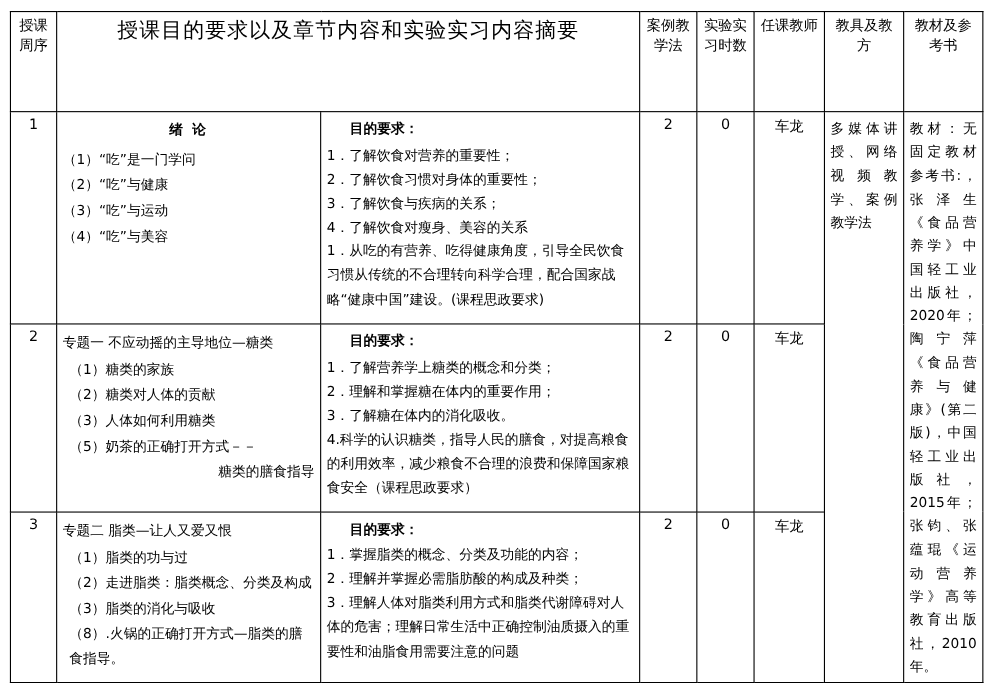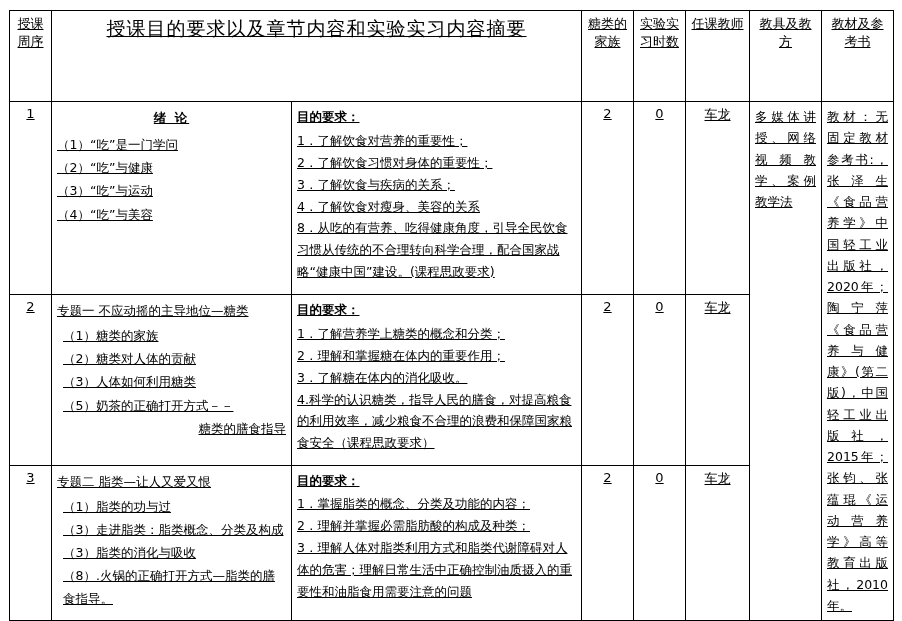--- a/index.html
+++ b/index.html
@@ -13,21 +13,20 @@
     font-family: "DejaVu Sans", "Liberation Sans", sans-serif;
     color: #000000;
     overflow: hidden;
   }
   .page {
     position: relative;
     width: 902px;
     height: 613px;
     box-sizing: border-box;
     padding: 10px 12px 0 9px;
-    text-decoration: underline;
   }
   table.syllabus {
     border-collapse: collapse;
     table-layout: fixed;
     width: 884px;
     border: 1.5px solid #000;
   }
   table.syllabus td, table.syllabus th {
     border: 1px solid #000;
     vertical-align: top;
@@ -117,20 +116,21 @@
     padding-left: 6px;
   }
   .centered-line {
     display: block;
     text-align: right;
   }
   .req-head {
     font-weight: bold;
     display: block;
     margin-bottom: 2px;
+    margin-left: 21px;
   }
   .line { display: block; }
 </style>
 </head>
 <body>
 
 <div class="page">
   <table class="syllabus">
     <colgroup>
       <col class="c-week">
@@ -139,21 +139,21 @@
       <col class="c-hours">
       <col class="c-lab">
       <col class="c-teach">
       <col class="c-tools">
       <col class="c-books">
     </colgroup>
     <thead>
       <tr>
         <td class="hdr-week">授课周序</td>
         <td class="hdr-title" colspan="2">授课目的要求以及章节内容和实验实习内容摘要</td>
-        <td class="hdr-small">糖类的家族</td>
+        <td class="hdr-small">案例教学法</td>
         <td class="hdr-small">实验实习时数</td>
         <td class="hdr-teach">任课教师</td>
         <td class="hdr-tools">教具及教方</td>
         <td class="hdr-books">教材及参考书</td>
       </tr>
     </thead>
     <tbody>
 
       <tr>
         <td class="week-no">1</td>
@@ -163,21 +163,21 @@
           <span class="line">（2）“吃”与健康</span>
           <span class="line">（3）“吃”与运动</span>
           <span class="line">（4）“吃”与美容</span>
         </td>
         <td class="req-col">
           <span class="req-head">目的要求：</span>
           <span class="line">1．了解饮食对营养的重要性；</span>
           <span class="line">2．了解饮食习惯对身体的重要性；</span>
           <span class="line">3．了解饮食与疾病的关系；</span>
           <span class="line">4．了解饮食对瘦身、美容的关系</span>
-          <span class="line">8．从吃的有营养、吃得健康角度，引导全民饮食习惯从传统的不合理转向科学合理，配合国家战略“健康中国”建设。(课程思政要求)</span>
+          <span class="line">1．从吃的有营养、吃得健康角度，引导全民饮食习惯从传统的不合理转向科学合理，配合国家战略“健康中国”建设。(课程思政要求)</span>
         </td>
         <td class="hours">2</td>
         <td class="lab">0</td>
         <td class="teacher">车龙</td>
         <td class="tools-col" rowspan="3">多媒体讲授、网络视频教学、案例教学法</td>
         <td class="books-col" rowspan="3">教材：无固定教材参考书:，张泽生《食品营养学》中国轻工业出版社，2020年；陶宁萍《食品营养与健康》(第二版)，中国轻工业出版社， 2015年； 张钧、张蕴琨《运动营养学》高等教育出版社，2010年。</td>
       </tr>
 
       <tr>
         <td class="week-no">2</td>
@@ -199,21 +199,21 @@
         <td class="hours">2</td>
         <td class="lab">0</td>
         <td class="teacher">车龙</td>
       </tr>
 
       <tr>
         <td class="week-no">3</td>
         <td class="main-col">
           <span class="sub-title">专题二    脂类—让人又爱又恨</span>
           <span class="indent">（1）脂类的功与过</span>
-          <span class="indent">（3）走进脂类：脂类概念、分类及构成</span>
+          <span class="indent">（2）走进脂类：脂类概念、分类及构成</span>
           <span class="indent">（3）脂类的消化与吸收</span>
           <span class="indent">（8）.火锅的正确打开方式—脂类的膳食指导。</span>
         </td>
         <td class="req-col">
           <span class="req-head">目的要求：</span>
           <span class="line">1．掌握脂类的概念、分类及功能的内容；</span>
           <span class="line">2．理解并掌握必需脂肪酸的构成及种类；</span>
           <span class="line">3．理解人体对脂类利用方式和脂类代谢障碍对人体的危害；理解日常生活中正确控制油质摄入的重要性和油脂食用需要注意的问题</span>
         </td>
         <td class="hours">2</td>

